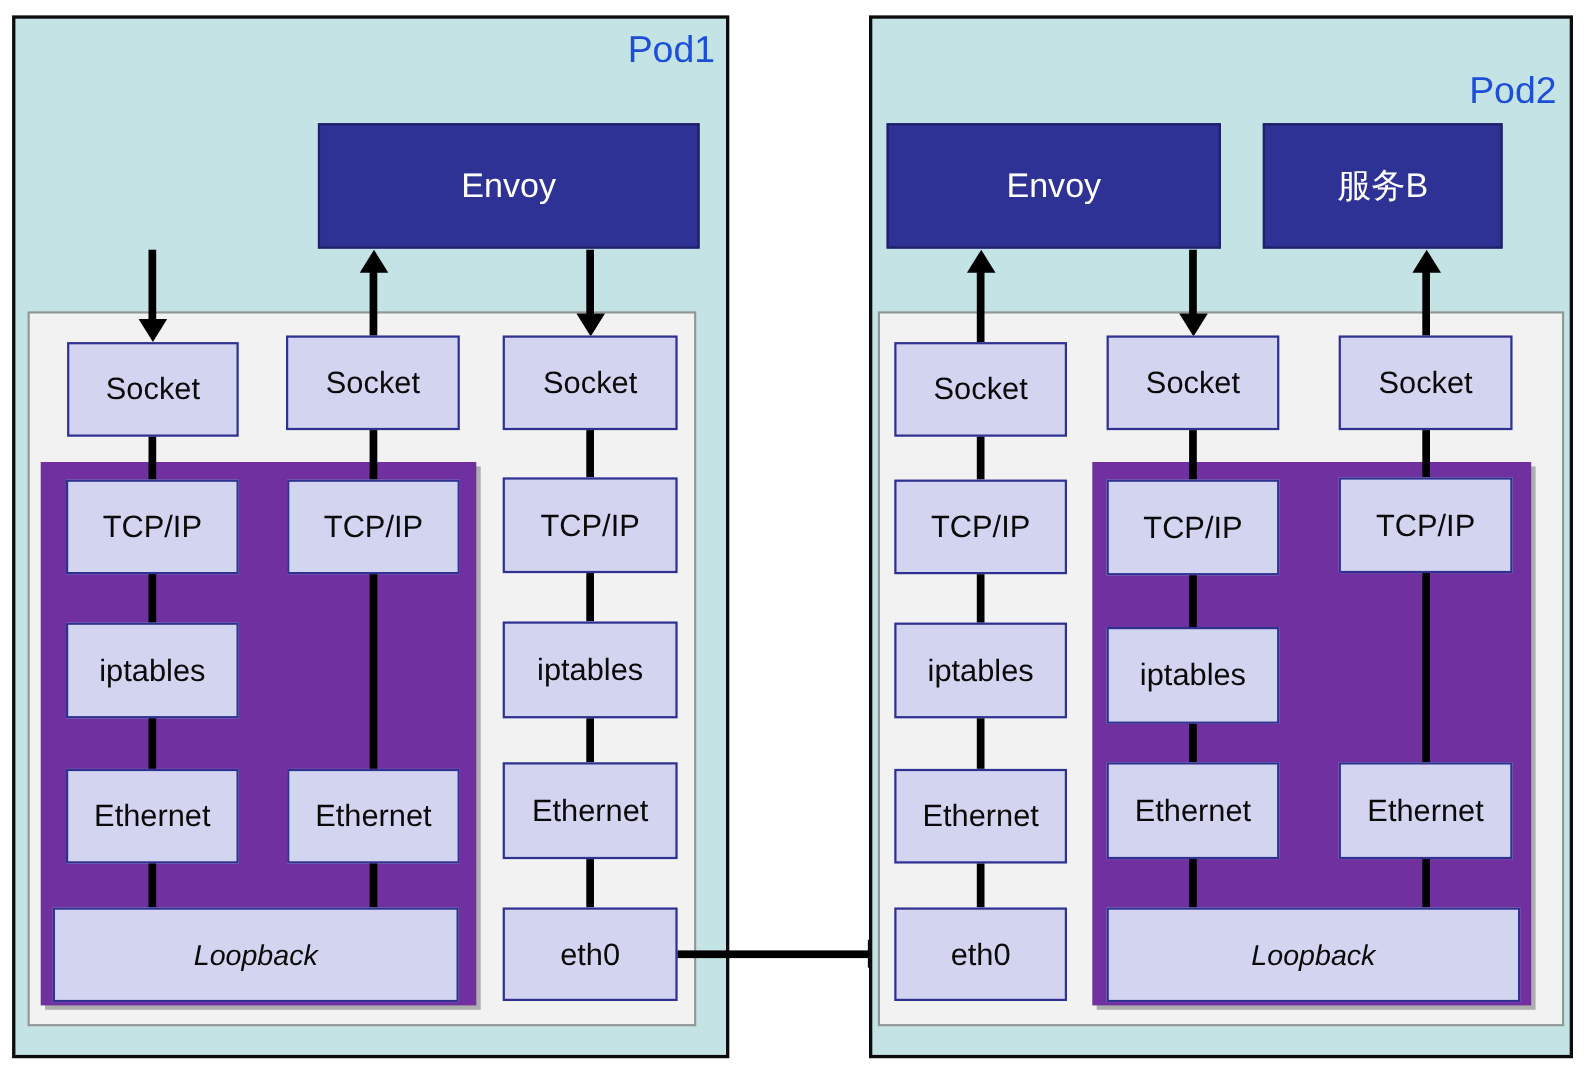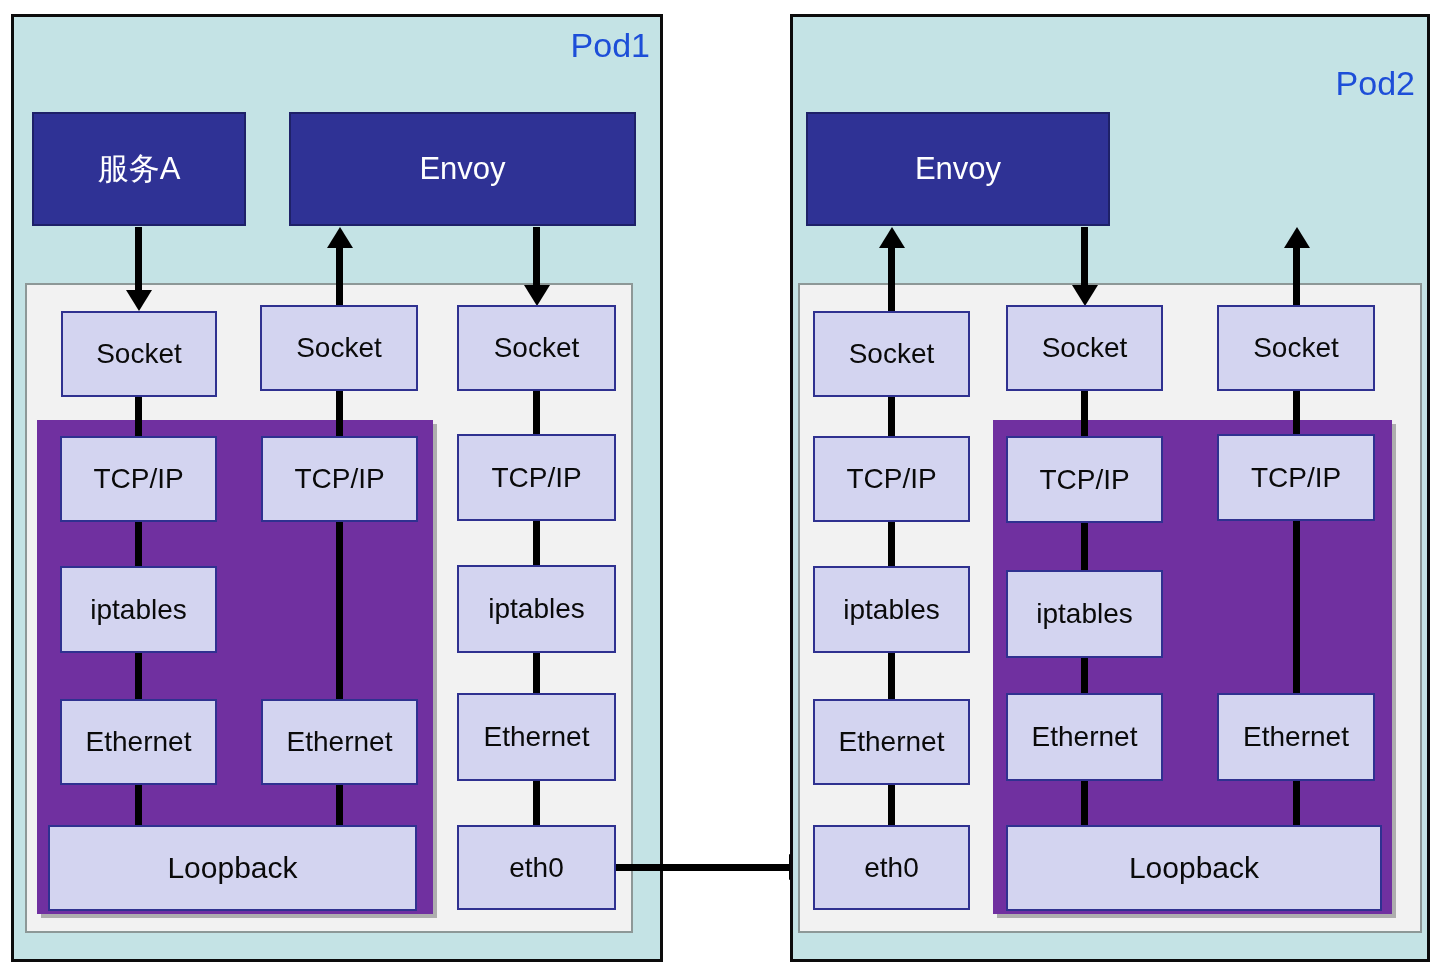--- a/index.html
+++ b/index.html
@@ -27,42 +27,41 @@
   .netns{
     position:absolute;background:var(--netns-fill,#7030a0);
     box-shadow:4px 4px 0 rgba(90,90,90,0.45);
   }
   .node{
     position:absolute;background:var(--node-fill,#d3d4f0);
     border:2px solid var(--node-border,#2f3190);box-sizing:border-box;
     display:flex;align-items:center;justify-content:center;
     font-size:28px;color:#0a0a0a;
   }
-  .node.wide{font-size:30px;}
+  .node.wide{font-size:26px;font-style:italic;}
   .vline{position:absolute;width:7px;background:var(--line,#000);}
   .hline{position:absolute;height:7px;background:var(--line,#000);}
   .tri-down{position:absolute;width:0;height:0;
     border-left:13px solid transparent;border-right:13px solid transparent;
     border-top:21px solid var(--line,#000);}
   .tri-up{position:absolute;width:0;height:0;
     border-left:13px solid transparent;border-right:13px solid transparent;
     border-bottom:21px solid var(--line,#000);}
   .tri-right{position:absolute;width:0;height:0;
     border-top:13px solid transparent;border-bottom:13px solid transparent;
     border-left:24px solid var(--line,#000);}
 </style>
 </head>
 <body>
 
 <div class="canvas">
 
   <div class="pod" style="left:11px;top:14px;width:652px;height:948px;"></div>
   <div class="pod-title" style="left:540px;top:26px;width:110px;">Pod1</div>
 
-  <div class="app" style="left:32px;top:112px;width:214px;height:114px;">服务A</div>
   <div class="app" style="left:289px;top:112px;width:347px;height:114px;">Envoy</div>
 
   <div class="kernel" style="left:25px;top:283px;width:608px;height:650px;"></div>
   <div class="netns" style="left:37px;top:420px;width:396px;height:494px;"></div>
 
   <div class="vline" style="left:135px;top:227px;height:64px;"></div>
   <div class="tri-down" style="left:126px;top:290px;"></div>
   <div class="tri-up" style="left:327px;top:227px;"></div>
   <div class="vline" style="left:336px;top:246px;height:60px;"></div>
   <div class="vline" style="left:533px;top:227px;height:60px;"></div>
@@ -96,20 +95,21 @@
   <div class="node wide" style="left:48px;top:825px;width:369px;height:86px;">Loopback</div>
   <div class="node" style="left:457px;top:825px;width:159px;height:85px;">eth0</div>
 
   <div class="hline" style="left:616px;top:864px;width:174px;"></div>
   <div class="tri-right" style="left:789px;top:854px;"></div>
 
   <div class="pod" style="left:790px;top:14px;width:640px;height:948px;"></div>
   <div class="pod-title" style="left:1305px;top:26px;width:110px;margin-top:38px;">Pod2</div>
 
   <div class="app" style="left:806px;top:112px;width:304px;height:114px;">Envoy</div>
+  <div class="app" style="left:1148px;top:112px;width:218px;height:114px;">服务B</div>
 
   <div class="kernel" style="left:798px;top:283px;width:624px;height:650px;"></div>
   <div class="netns" style="left:993px;top:420px;width:399px;height:494px;"></div>
 
   <div class="tri-up" style="left:879px;top:227px;"></div>
   <div class="vline" style="left:888px;top:246px;height:66px;"></div>
   <div class="vline" style="left:1081px;top:227px;height:60px;"></div>
   <div class="tri-down" style="left:1072px;top:285px;"></div>
   <div class="tri-up" style="left:1284px;top:227px;"></div>
   <div class="vline" style="left:1293px;top:246px;height:60px;"></div>

